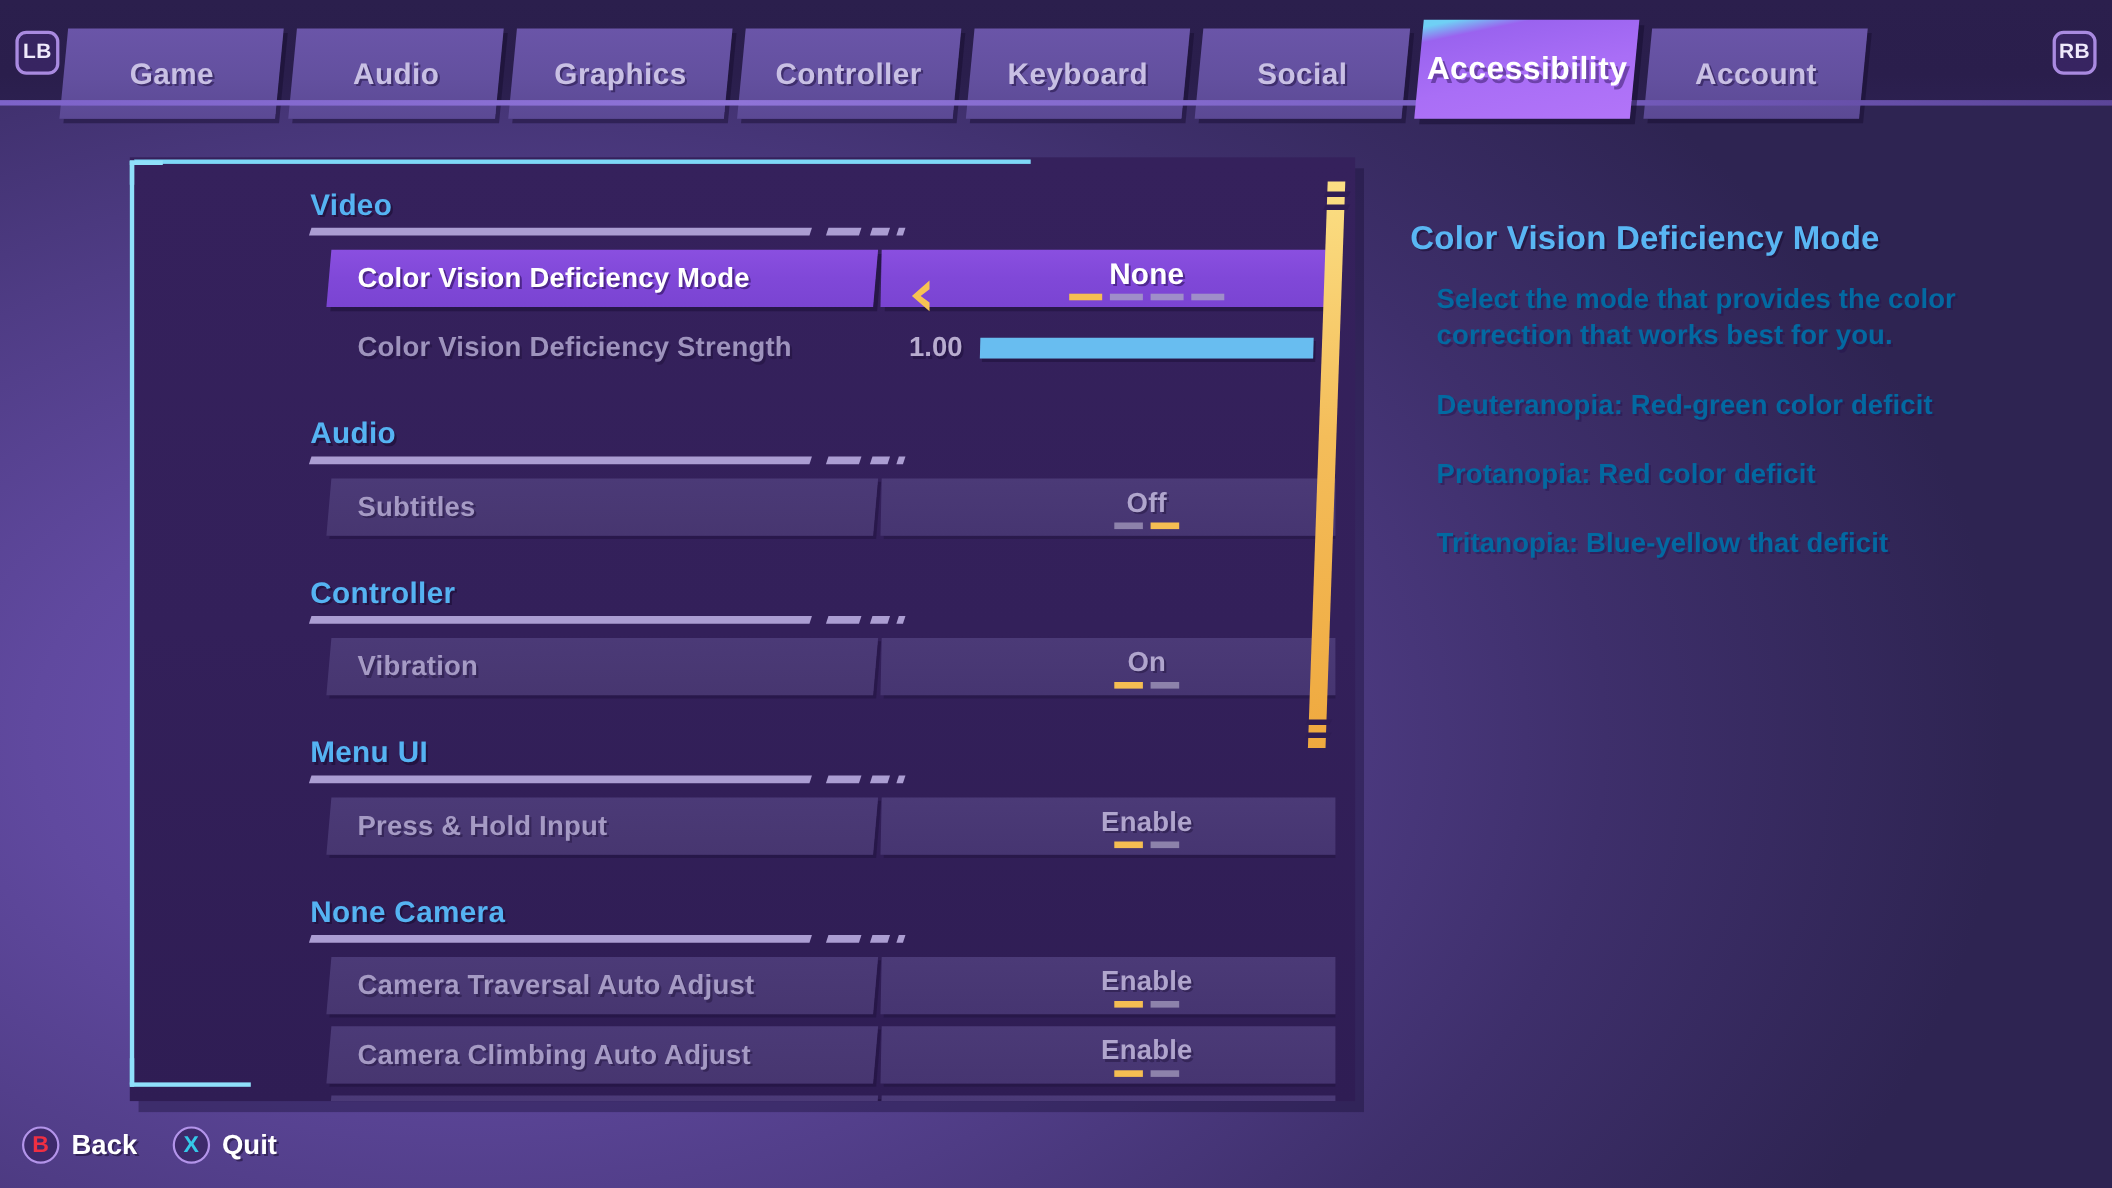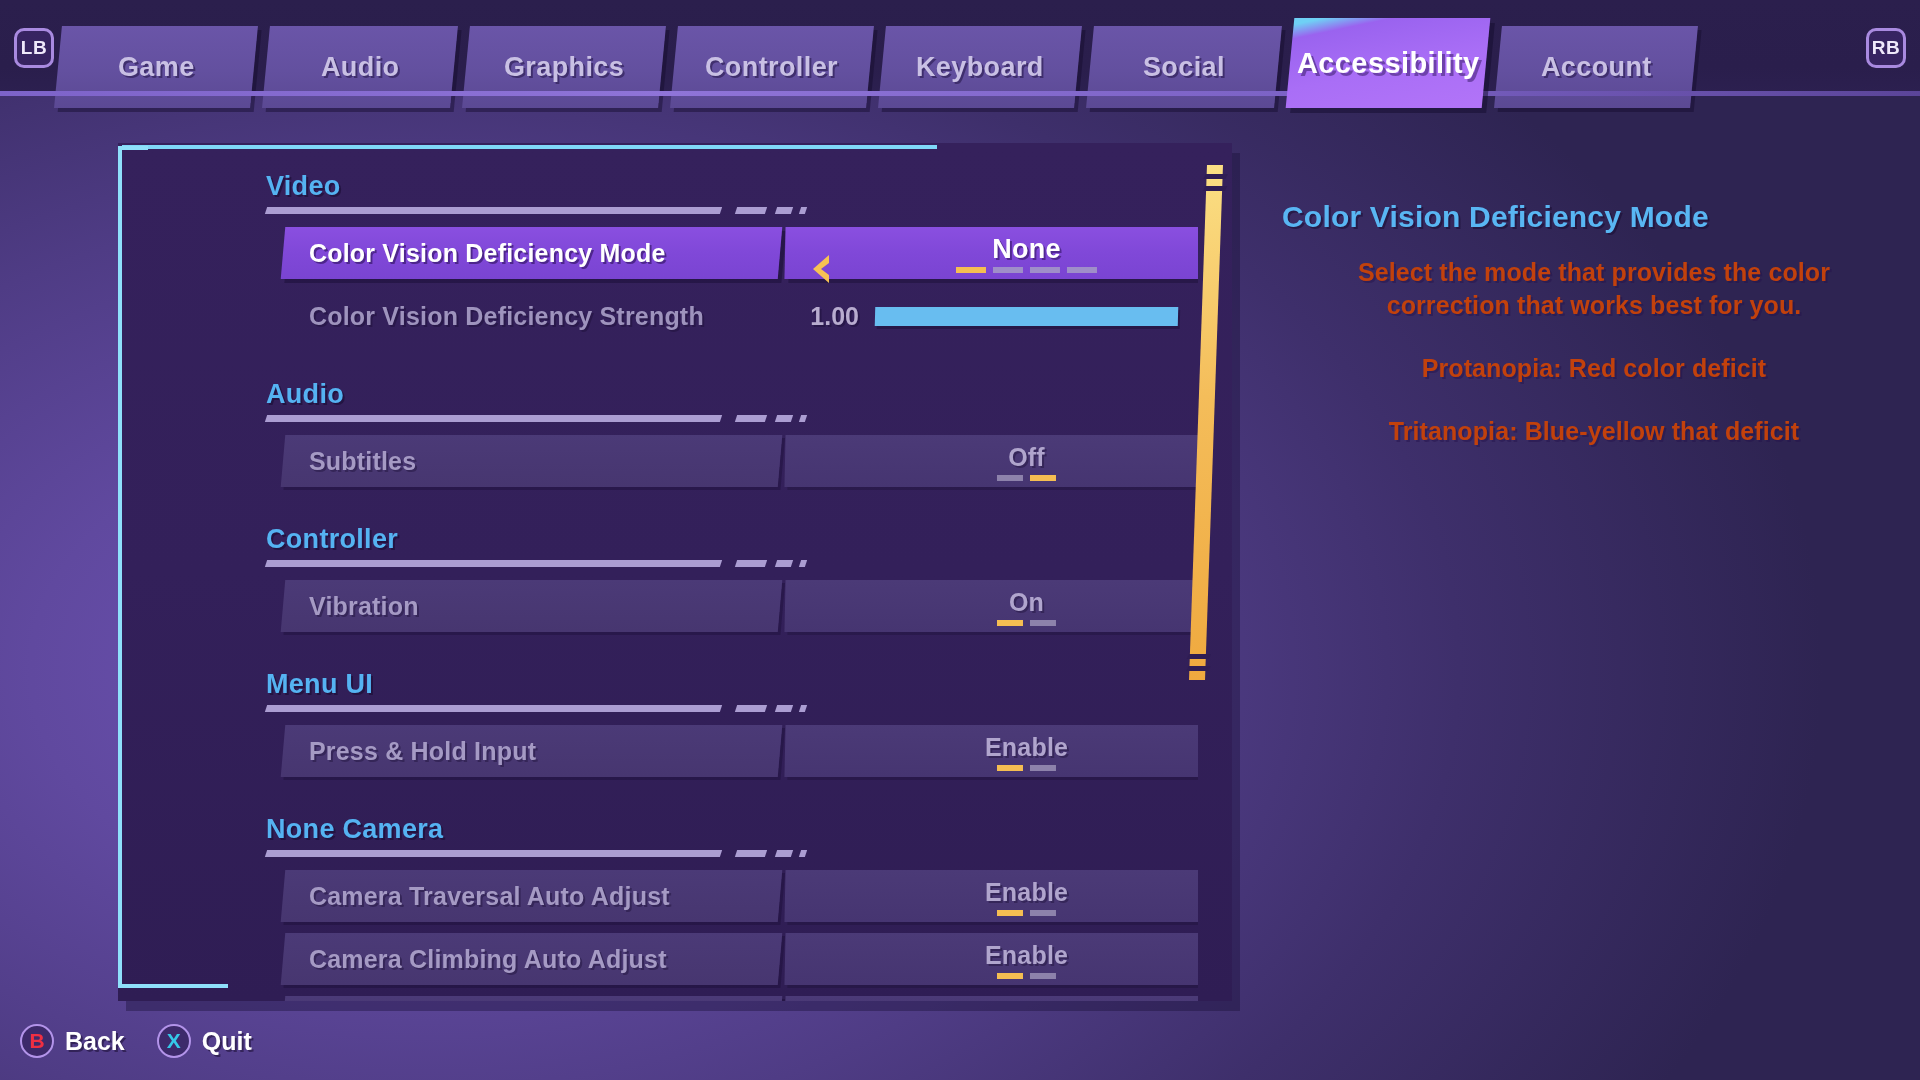--- a/index.html
+++ b/index.html
@@ -67,21 +67,21 @@
     position:absolute; left:122px; top:145px; width:815px; height:4px;
     background:#7fd8f8;
   }
   .bracket{
     position:absolute; border-color:#8fe0fb; border-style:solid; pointer-events:none;
   }
   .bracket-l{ left:118px; top:146px; width:14px; height:840px; border-width:0 0 0 4px; }
   .bracket-tl{ left:118px; top:146px; width:30px; height:22px; border-width:4px 0 0 4px; }
   .bracket-bl{ left:118px; top:962px; width:110px; height:26px; border-width:0 0 4px 4px; }
 
-  .list{ position:absolute; left:0; top:0; width:1080px; height:858px; overflow:hidden; }
+  .list{ position:absolute; left:16px; top:0; width:1080px; height:858px; overflow:hidden; }
 
   .sect{
     position:absolute; left:148px; color:#55b3f2; font-size:27px; font-weight:bold;
     letter-spacing:.3px; text-shadow:2px 2px 0 rgba(25,12,50,.6);
   }
   .divider{ position:absolute; left:148px; height:7px; }
   .divider .d1{ position:absolute; left:0; top:0; width:455px; height:7px;
      background:#ab9dd2; transform:skewX(-18deg); }
   .divider .d2{ position:absolute; left:470px; top:0; width:30px; height:7px;
      background:#ab9dd2; transform:skewX(-18deg); }
@@ -161,24 +161,23 @@
   .notch{ position:absolute; left:-2px; width:22px; height:5px; background:#2f1d54;
      transform:skewX(-24deg); }
 
   
   .desc{ position:absolute; left:1282px; top:200px; width:600px; }
   .desc h2{
     color:#59b6f3; font-size:30px; font-weight:bold; letter-spacing:.2px;
     text-shadow:2px 2px 0 rgba(25,12,50,.55); margin-bottom:22px;
   }
   .desc p{
-    color:#c2410c; font-size:25px; font-weight:bold; line-height:33px;
+    color:#0369a1; font-size:25px; font-weight:bold; line-height:33px;
     margin-left:24px; margin-bottom:30px; letter-spacing:.1px;
     text-shadow:2px 2px 0 rgba(35,18,75,.45);
-    text-align:center;
   }
 
   
   .footer{ position:absolute; left:20px; bottom:22px; display:flex; align-items:center; gap:32px; }
   .fbtn{ display:flex; align-items:center; gap:11px; cursor:pointer; }
   .fglyph{
     width:34px; height:34px; border-radius:50%;
     border:2px solid #b394ea; background:#3d2a6b;
     display:flex; align-items:center; justify-content:center;
     font-size:21px; font-weight:bold;
@@ -383,20 +382,21 @@
 </div>
 <div class="panel-topline"></div>
 <div class="bracket bracket-l"></div>
 <div class="bracket bracket-tl"></div>
 <div class="bracket bracket-bl"></div>
 
 <div class="desc">
   <h2>Color Vision Deficiency Mode</h2>
   <div id="desc-body">
       <p>Select the mode that provides the color correction that works best for you.</p>
+      <p>Deuteranopia: Red-green color deficit</p>
       <p>Protanopia: Red color deficit</p>
       <p>Tritanopia: Blue-yellow that deficit</p>
     </div>
 </div>
 
 <div class="footer">
     <div class="fbtn">
       <div class="fglyph b">B</div>
       <div class="flabel">Back</div>
     </div>

